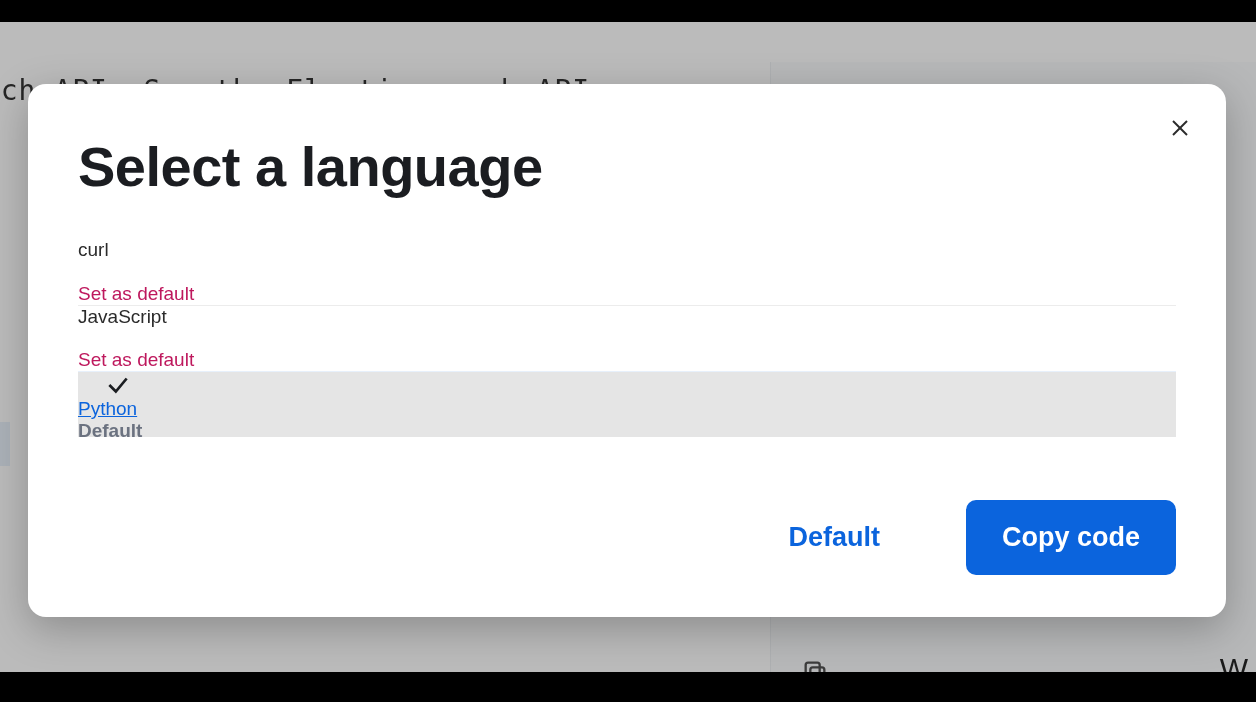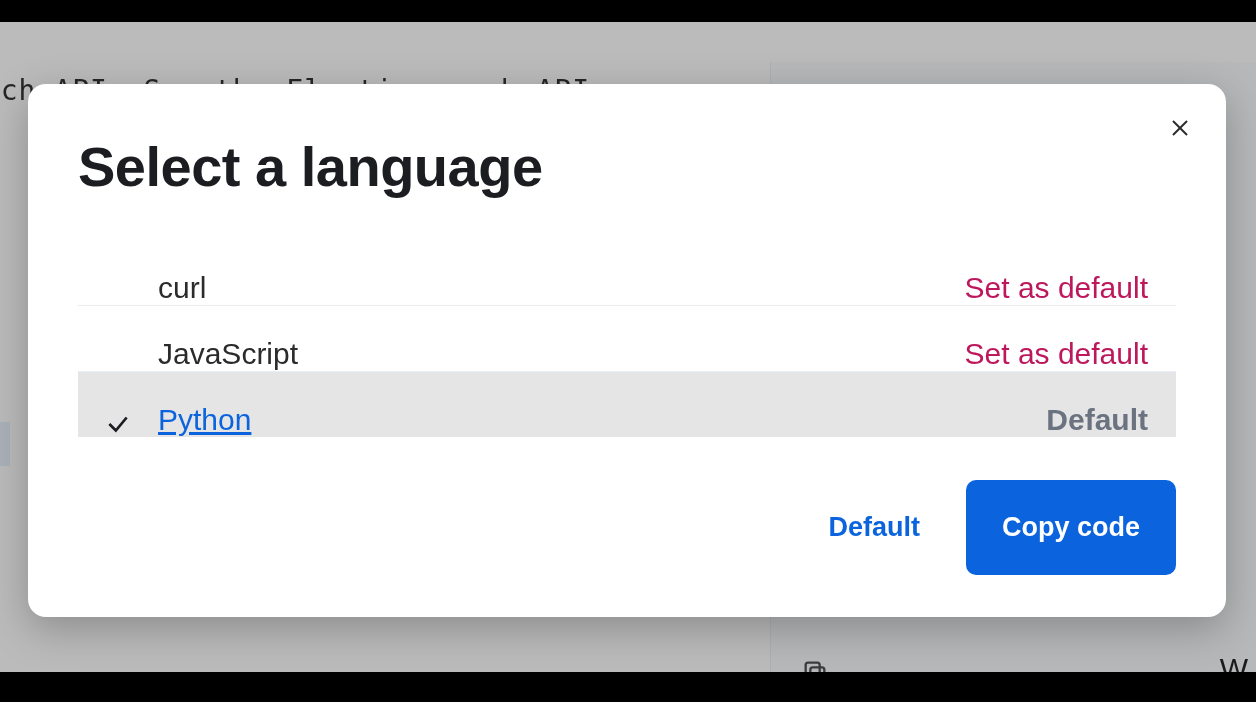--- a/index.html
+++ b/index.html
@@ -78,25 +78,26 @@
   .modal-title {
     font-size:56px;
     font-weight:700;
     color:#1b1d21;
     letter-spacing:-0.5px;
     margin-bottom:40px;
   }
   .lang-list { width:100%; }
   .lang-row {
     display:flex;
-    align-items:flex-end;
+    align-items:flex-start;
     height:66px;
     padding: 0 28px 0 0;
     border-top:1px solid #ececec;
-    font-size:30px;
+    font-size:19px;
+    flex-direction:column;
   }
   .lang-row:first-child { border-top:none; }
   .lang-row.selected {
     background:#e5e5e5;
     border-top:1px solid #e7f0fb;
   }
   .check-col {
     width:80px;
     display:flex;
     align-items:center;
@@ -136,22 +137,23 @@
     cursor:pointer;
     background:none; border:none;
   }
   .btn-primary {
     background:#0b64dd;
     color:#fff;
     font-size:27px;
     font-weight:700;
     border:none;
     border-radius:10px;
-    padding:32px 36px;
-    cursor:pointer;
+    padding:22px 36px;
+    cursor:pointer;
+    margin-left:40px;
   }
 </style>
 </head>
 <body>
 
 <div class="viewport">
   <div class="letterbox-top"></div>
 
   <div class="bg-page">
     <div class="bg-code line1">asticsearch API. See the Elasticsearch API</div>

